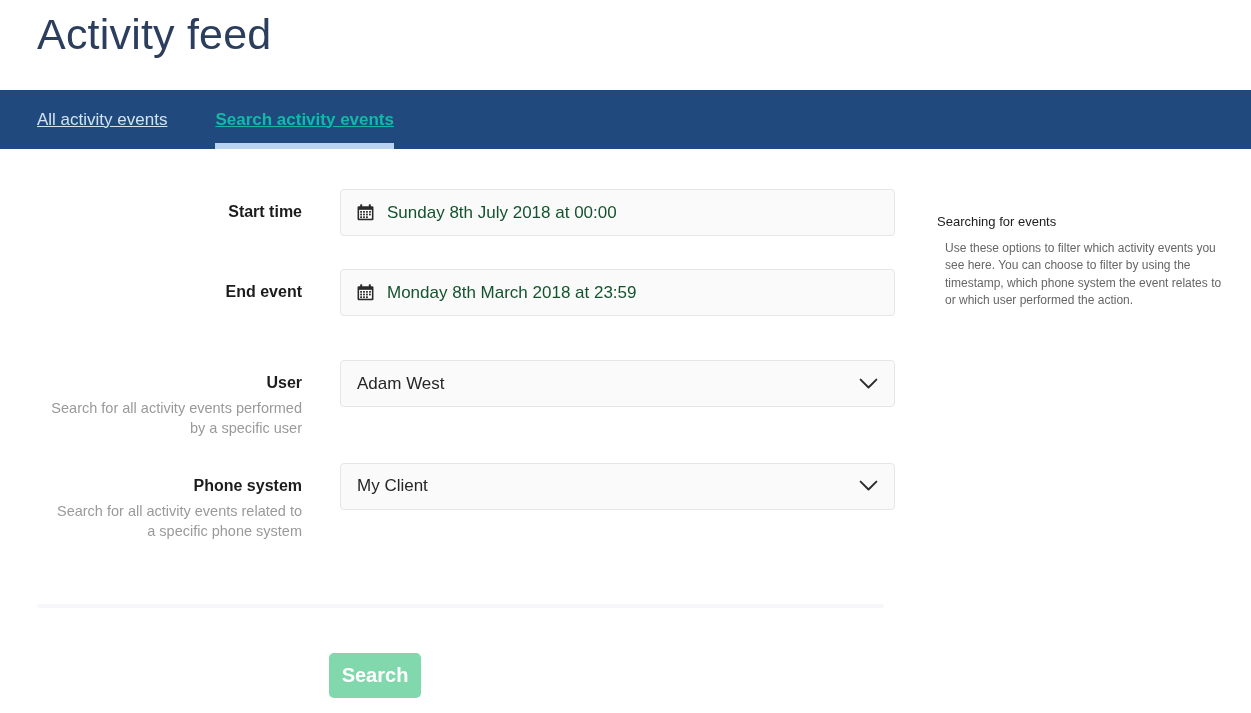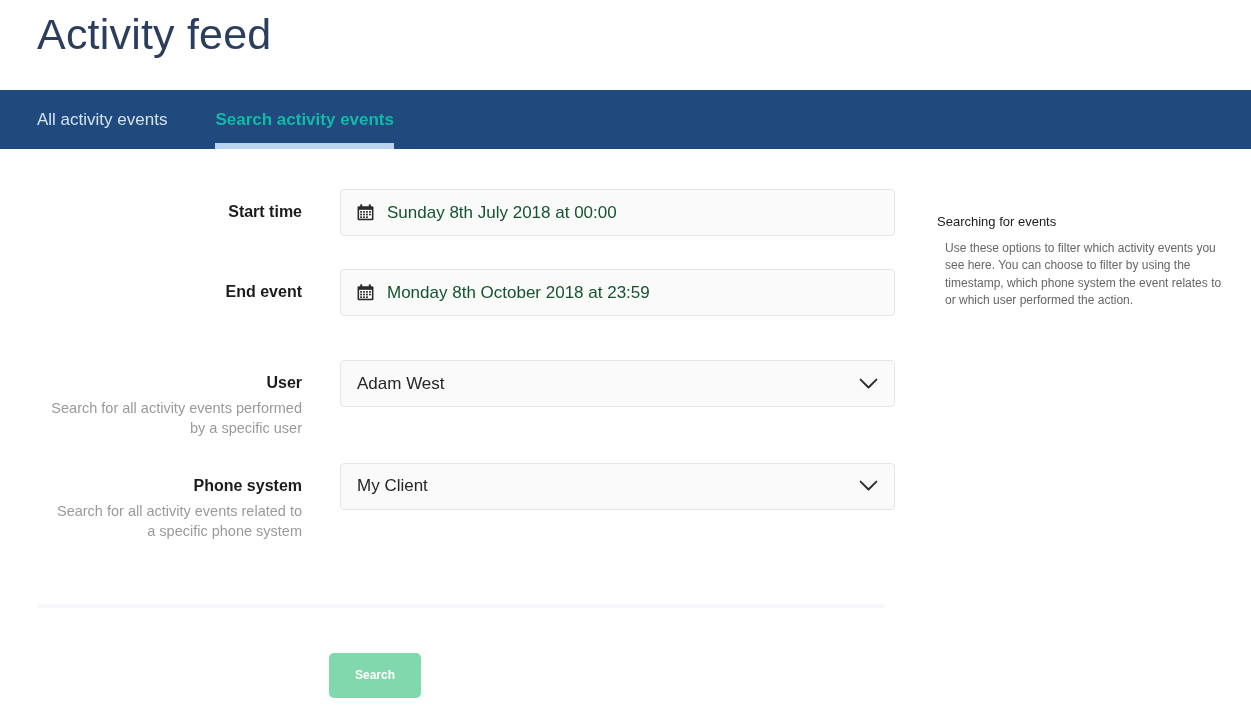--- a/index.html
+++ b/index.html
@@ -61,21 +61,21 @@
     margin-right: 0;
   }
   .tab.active .tab-underline {
     position: absolute;
     left: 0;
     right: 0;
     bottom: 0;
     height: 6px;
     background: #b8d3f0;
   }
-  .tab-label { pointer-events: none; }
+  .tab-label { pointer-events: none; text-decoration: underline; }
 
   
   .main {
     display: flex;
     padding-top: 40px;
     box-sizing: border-box;
   }
   .form-col {
     width: 884px;
     flex: 0 0 884px;
@@ -182,21 +182,21 @@
     padding-top: 45px;
   }
   .search-button {
     display: inline-flex;
     align-items: center;
     justify-content: center;
     width: 92px;
     height: 45px;
     background: #82d8ad;
     color: #ffffff;
-    font-size: 12px;
+    font-size: 20px;
     font-weight: bold;
     border: none;
     border-radius: 5px;
     cursor: pointer;
     font-family: "Liberation Sans", sans-serif;
   }
 
   
   .aside-title {
     font-size: 13px;
@@ -284,21 +284,21 @@
                 <rect x="3" y="9.1" width="1.7" height="1.6"></rect>
                 <rect x="5.7" y="9.1" width="1.7" height="1.6"></rect>
                 <rect x="8.5" y="9.1" width="1.7" height="1.6"></rect>
                 <rect x="11.3" y="9.1" width="1.7" height="1.6"></rect>
                 <rect x="3" y="11.6" width="1.7" height="1.6"></rect>
                 <rect x="5.7" y="11.6" width="1.7" height="1.6"></rect>
                 <rect x="8.5" y="11.6" width="1.7" height="1.6"></rect>
               </g>
             </svg>
           </span>
-          <span class="input-value">Monday 8th October 2018 at 23:59</span>
+          <span class="input-value">Monday 8th March 2018 at 23:59</span>
         </div>
       </div>
     </div>
 
     <div class="field-row">
       <div class="field-label-wrap">
         <span class="field-label">User</span>
         <span class="field-help">Search for all activity events performed by a specific user</span>
       </div>
       <div class="field-control">

